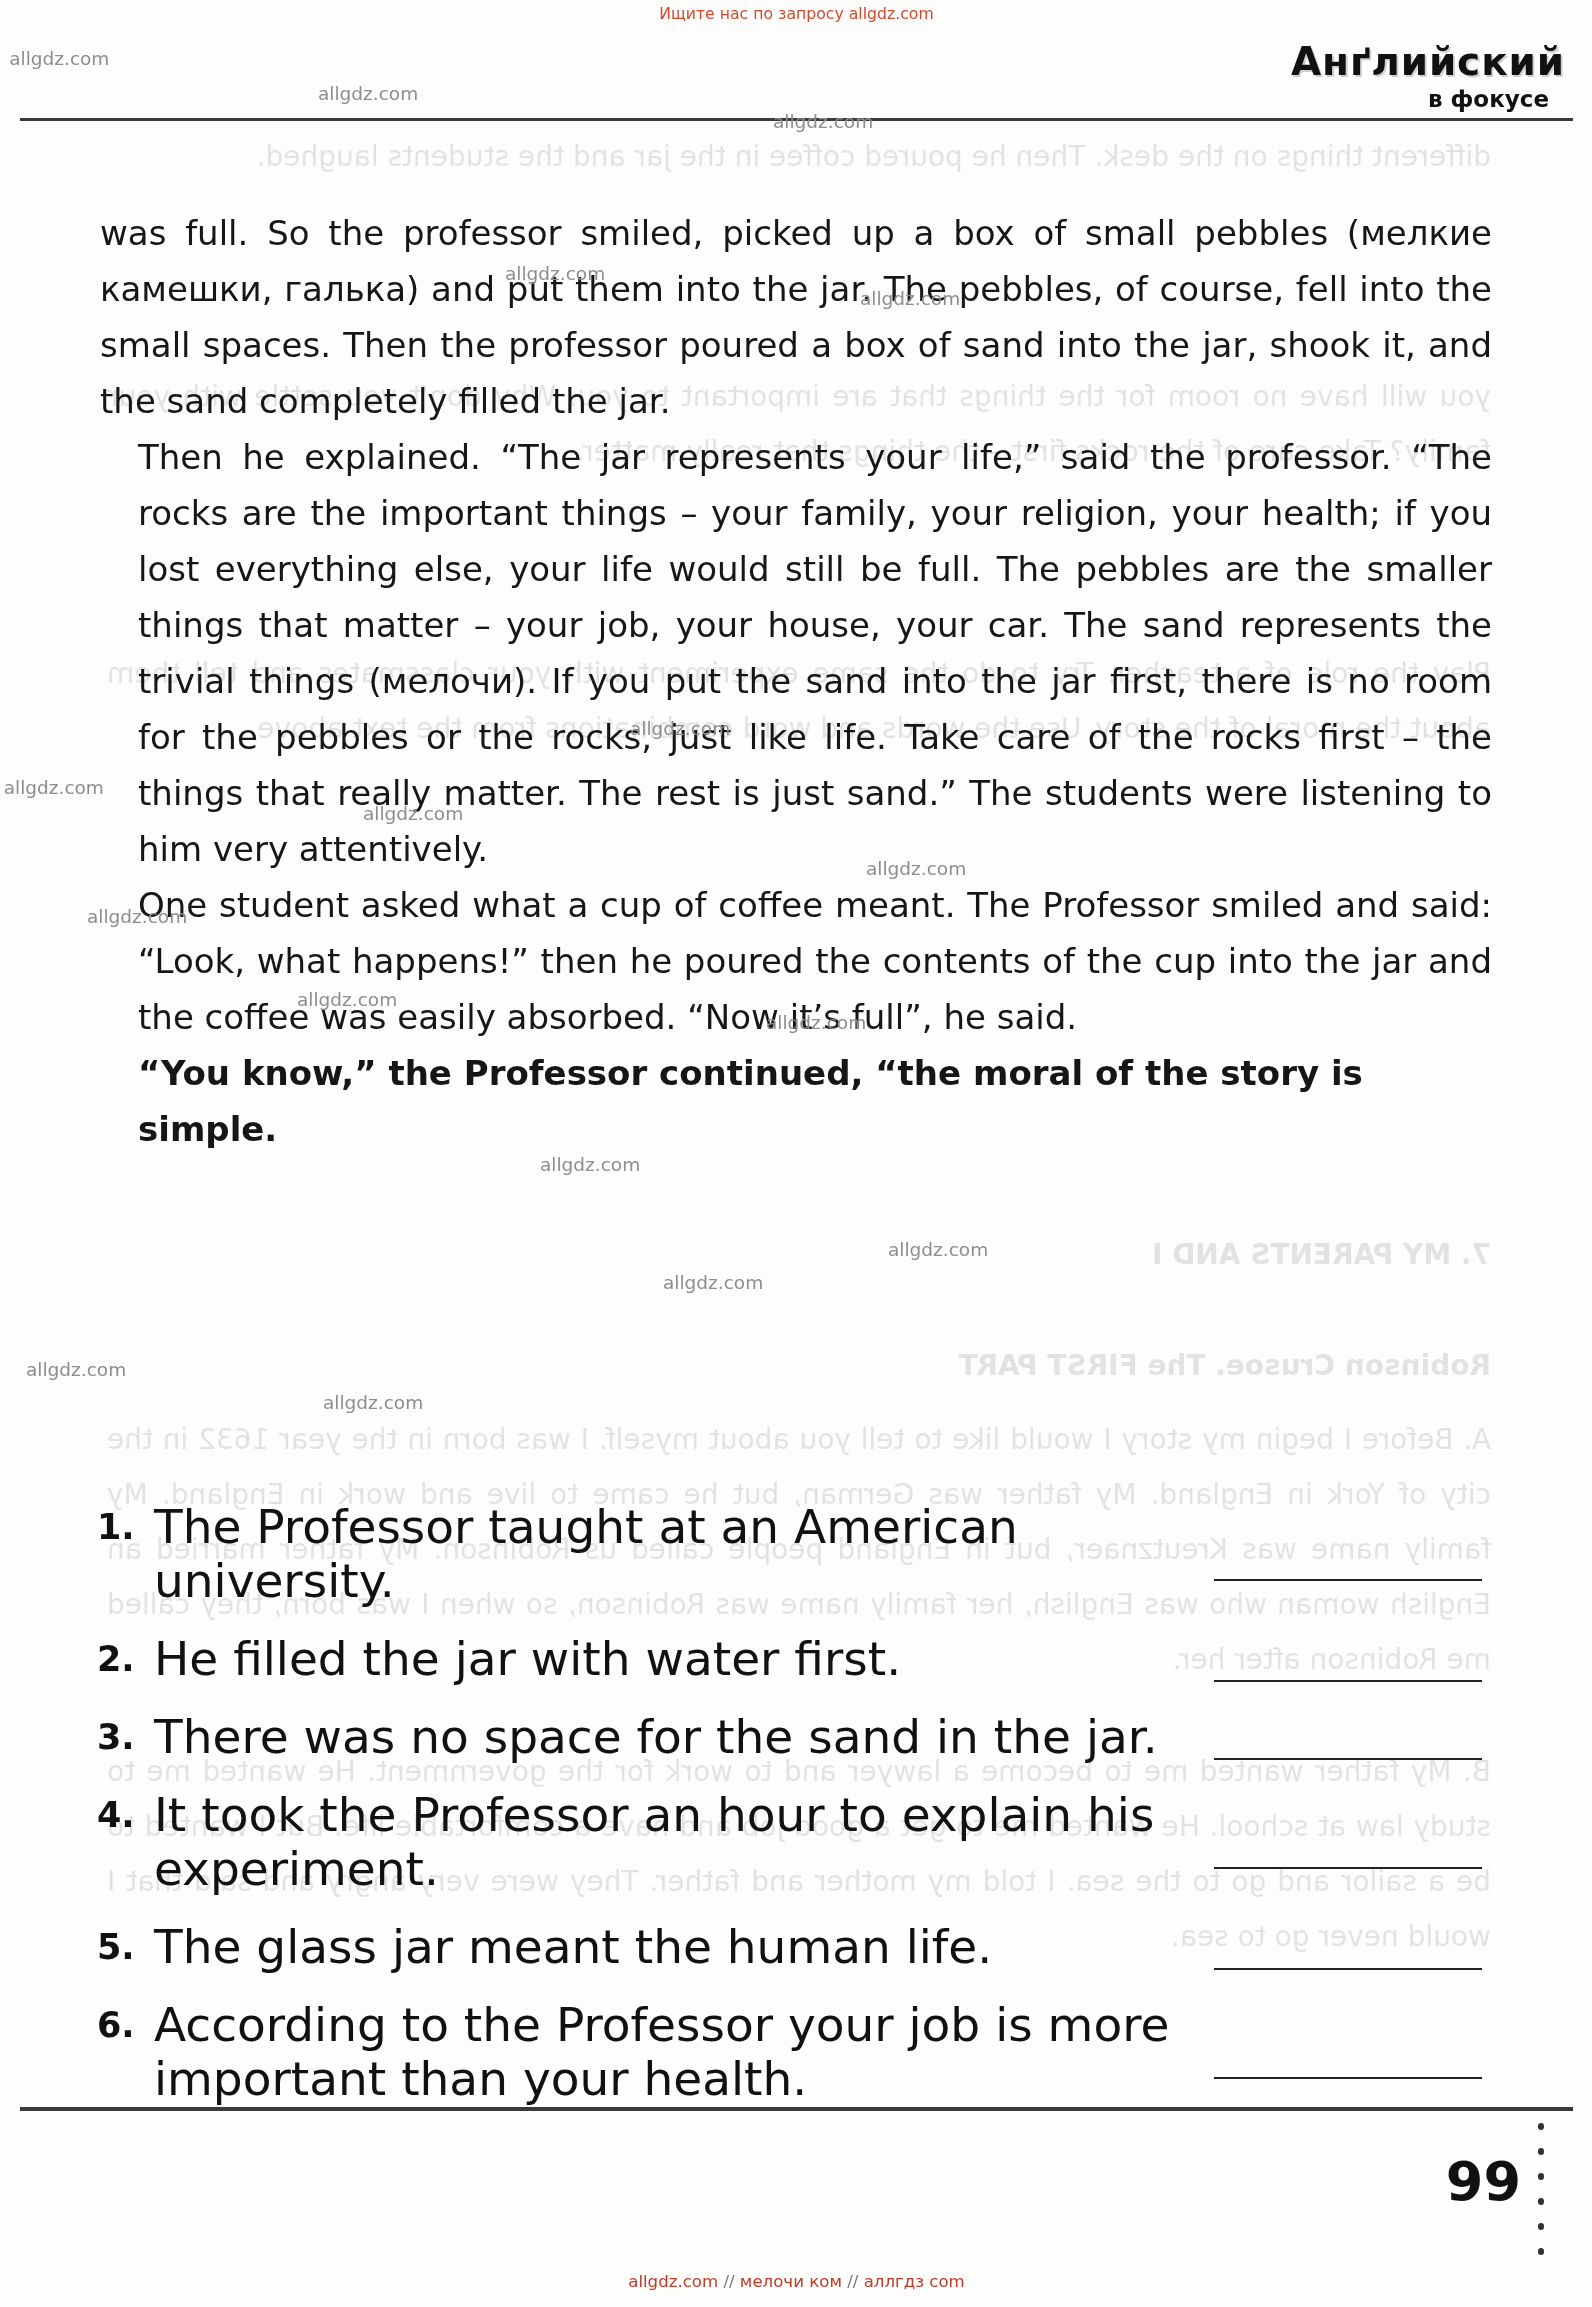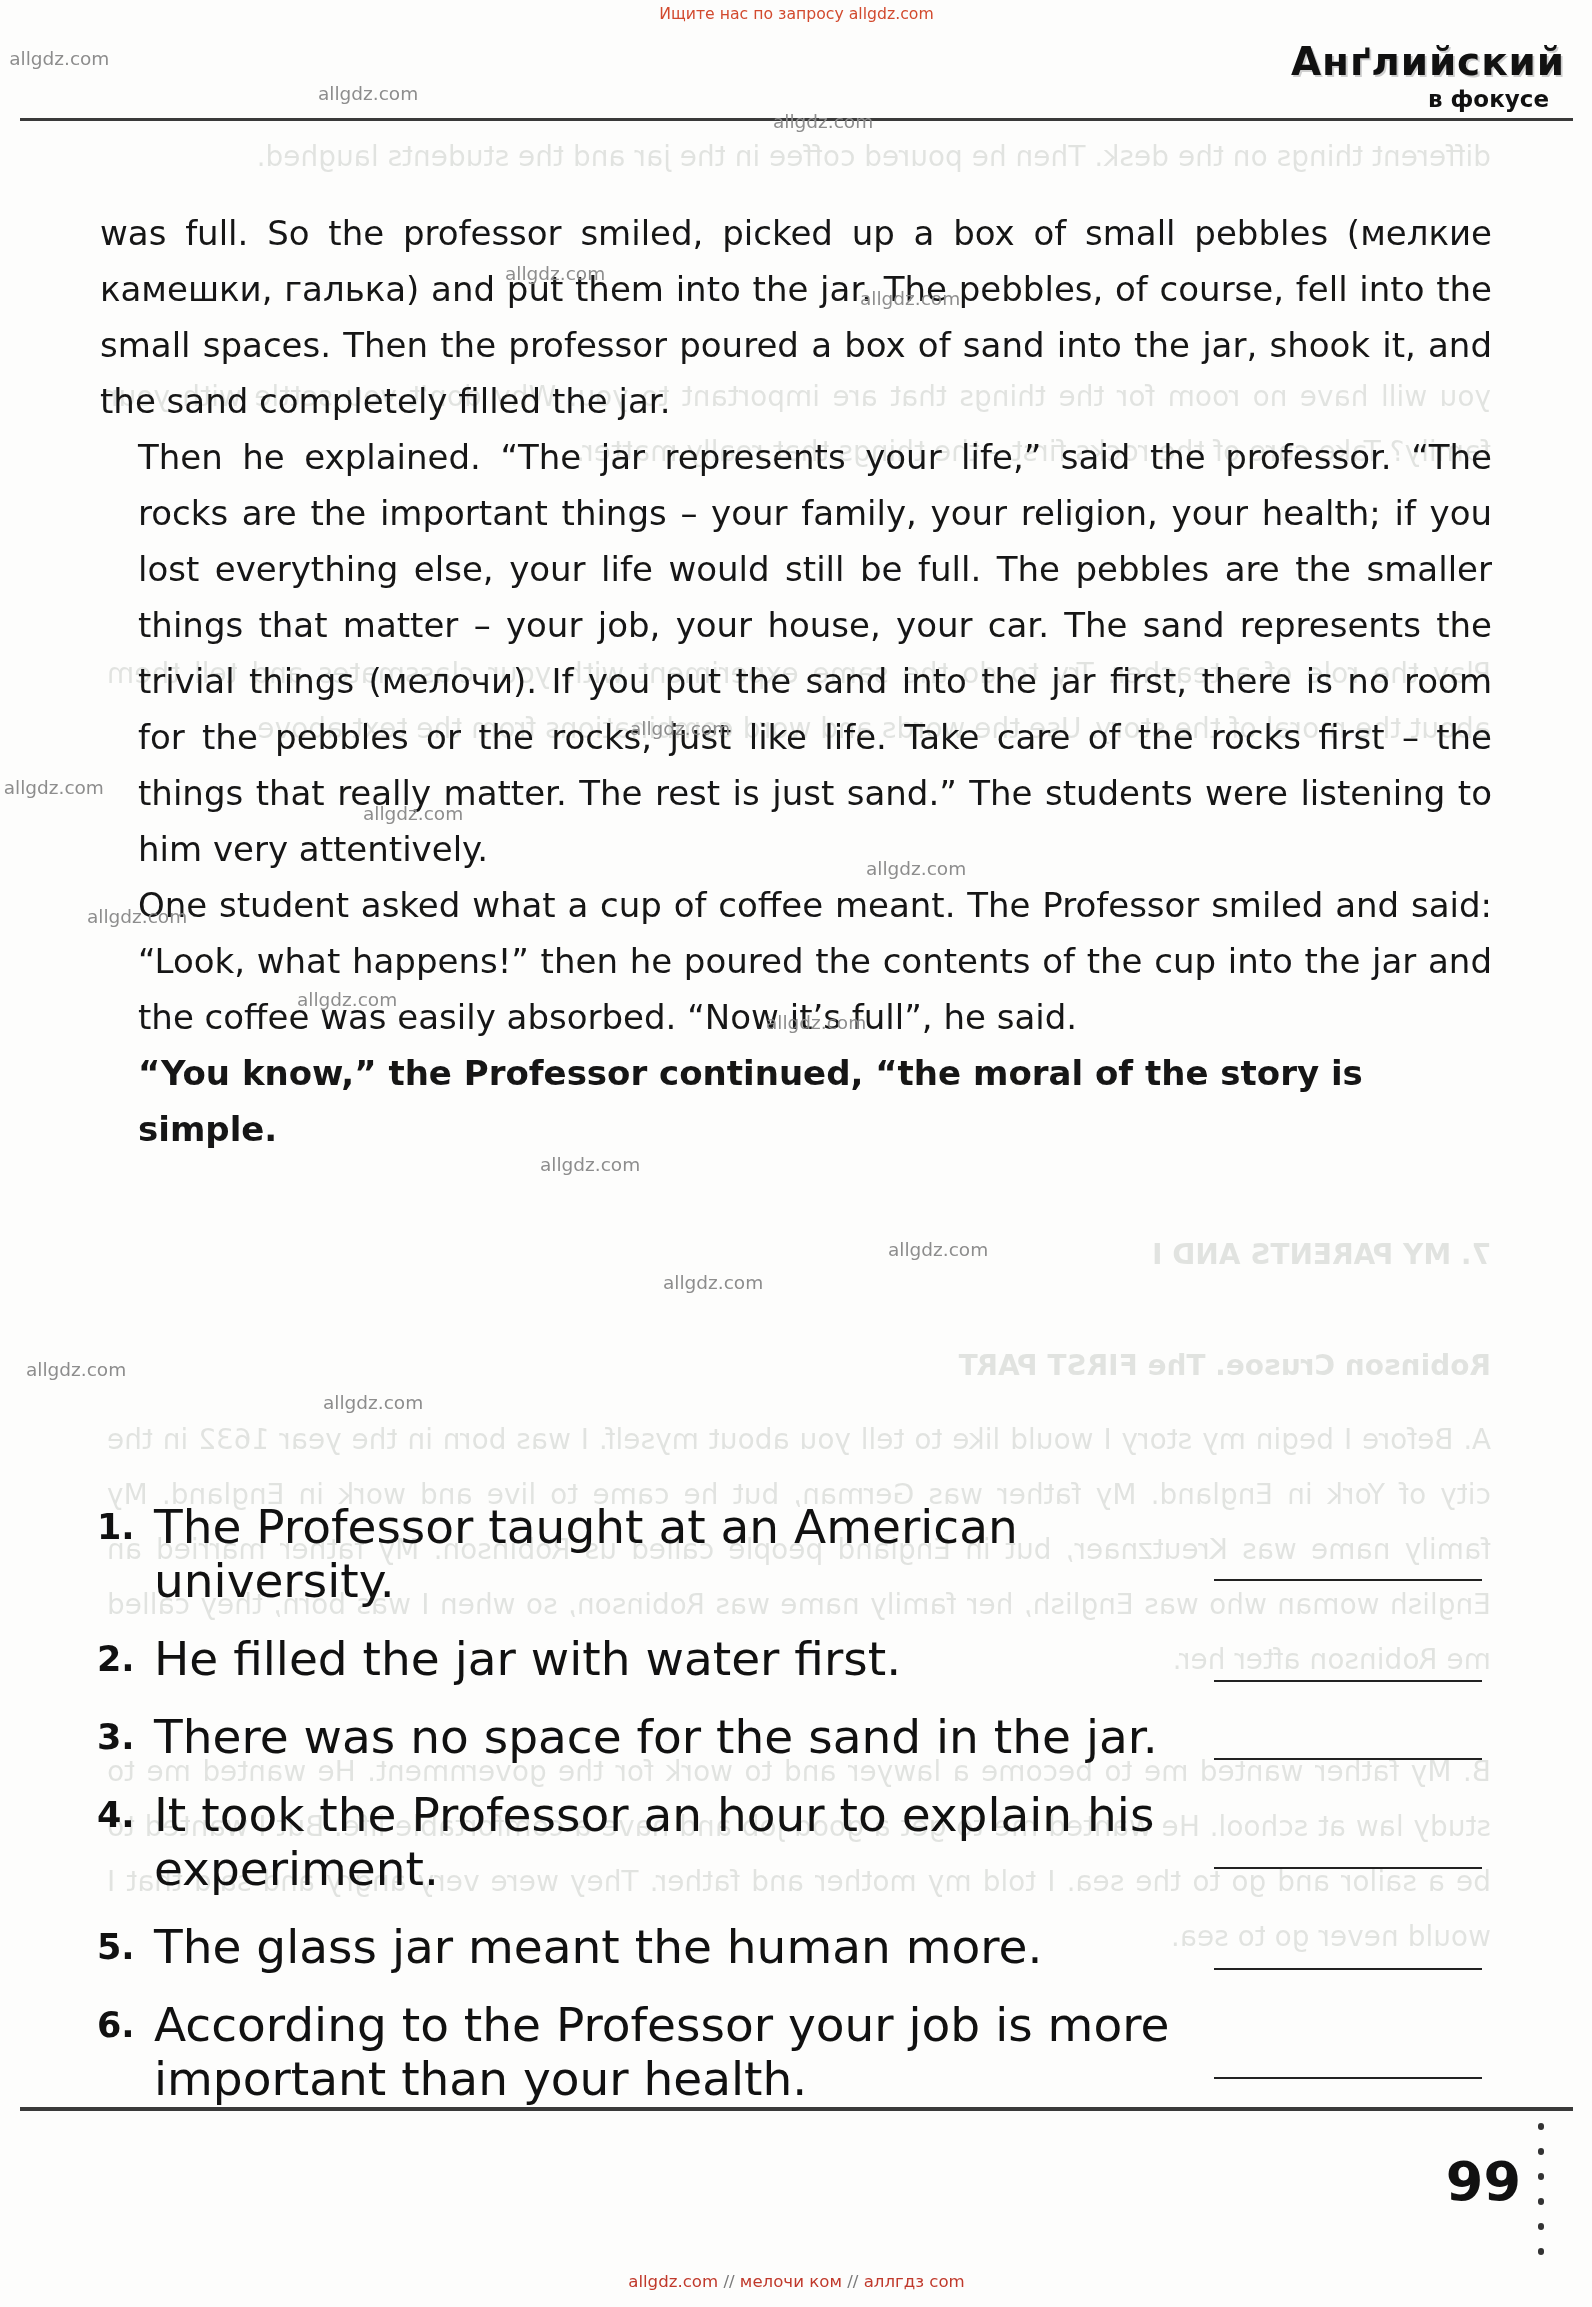--- a/index.html
+++ b/index.html
@@ -248,21 +248,21 @@
       <div class="stmt-text">There was no space for the sand in the jar.</div>
       <div class="stmt-line" style="top:48px;"></div>
     </div>
     <div class="stmt">
       <div class="stmt-num">4.</div>
       <div class="stmt-text">It took the Professor an hour to explain his experiment.</div>
       <div class="stmt-line" style="top:79px;"></div>
     </div>
     <div class="stmt">
       <div class="stmt-num">5.</div>
-      <div class="stmt-text">The glass jar meant the human more.</div>
+      <div class="stmt-text">The glass jar meant the human life.</div>
       <div class="stmt-line" style="top:48px;"></div>
     </div>
     <div class="stmt">
       <div class="stmt-num">6.</div>
       <div class="stmt-text">According to the Professor your job is more important than your health.</div>
       <div class="stmt-line" style="top:79px;"></div>
     </div>
   </div>
 
   <div class="rule-bottom"></div>

